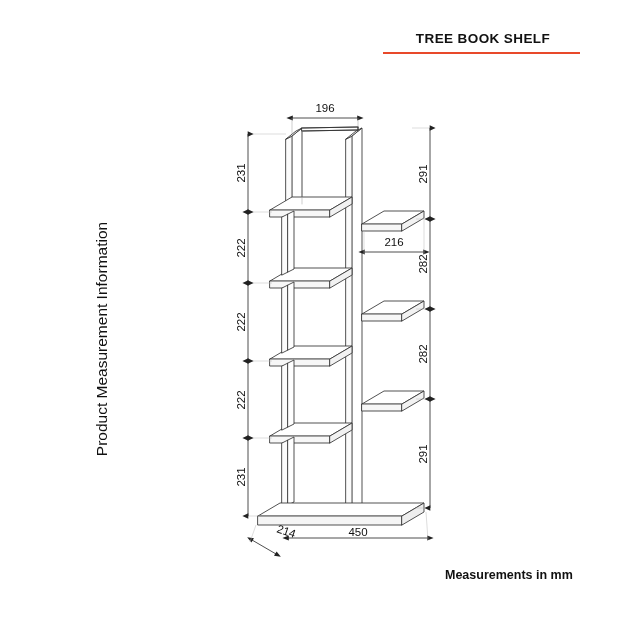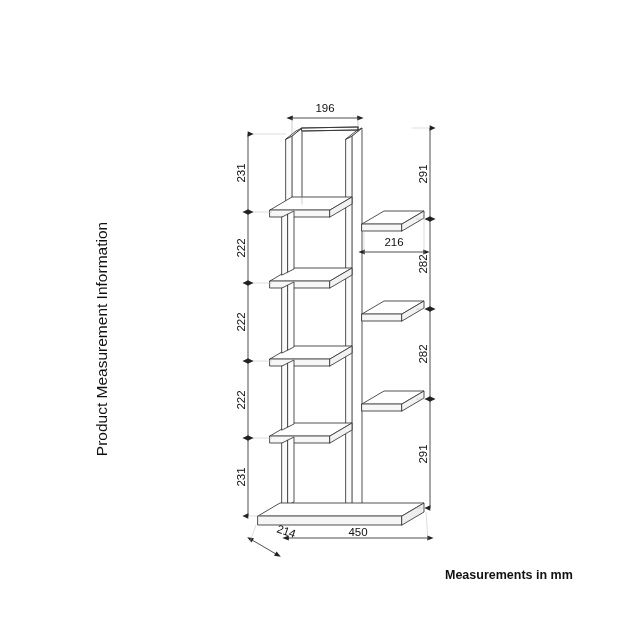--- a/index.html
+++ b/index.html
@@ -86,20 +86,24 @@
     font-family: "Liberation Sans", sans-serif;
     font-size: 11.5px;
     fill: #111111;
   }
 </style>
 </head>
 <body>
 
 <div id="page">
 
+  <div id="title-block">
+    <div id="title-text">TREE BOOK SHELF</div>
+    <div id="title-rule" style="background: rgb(232, 73, 42);"></div>
+  </div>
 
   <div id="side-caption">Product Measurement Information</div>
 
   <div id="footer-note">Measurements in mm</div>
 
   <div id="drawing">
     <svg width="625" height="625" viewBox="0 0 625 625" xmlns="http://www.w3.org/2000/svg">
       <defs>
         <marker id="arrTop" markerWidth="8" markerHeight="8" refX="4" refY="7" orient="auto">
           <path d="M4,0 L7.4,7.4 L0.6,7.4 Z" fill="#222"></path>

